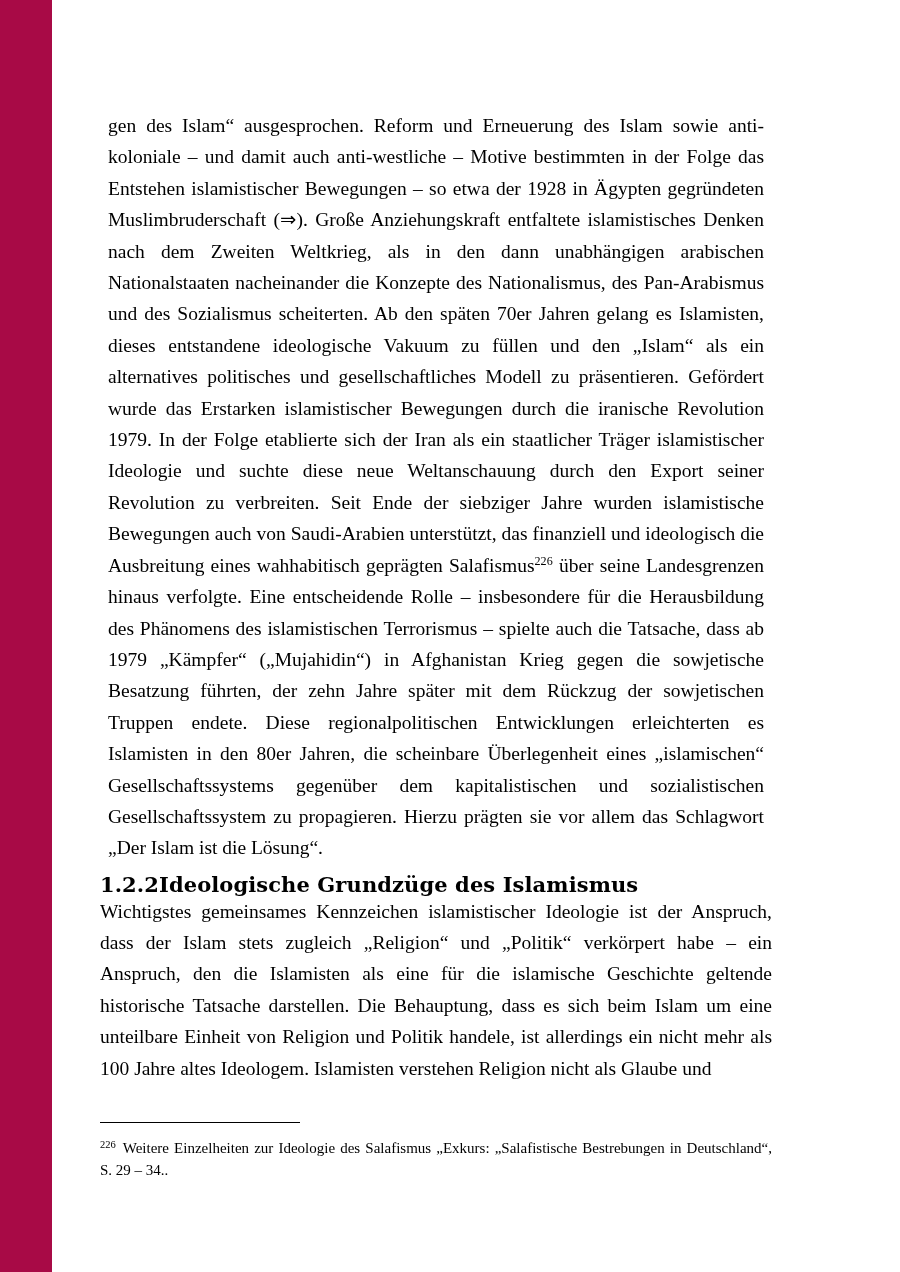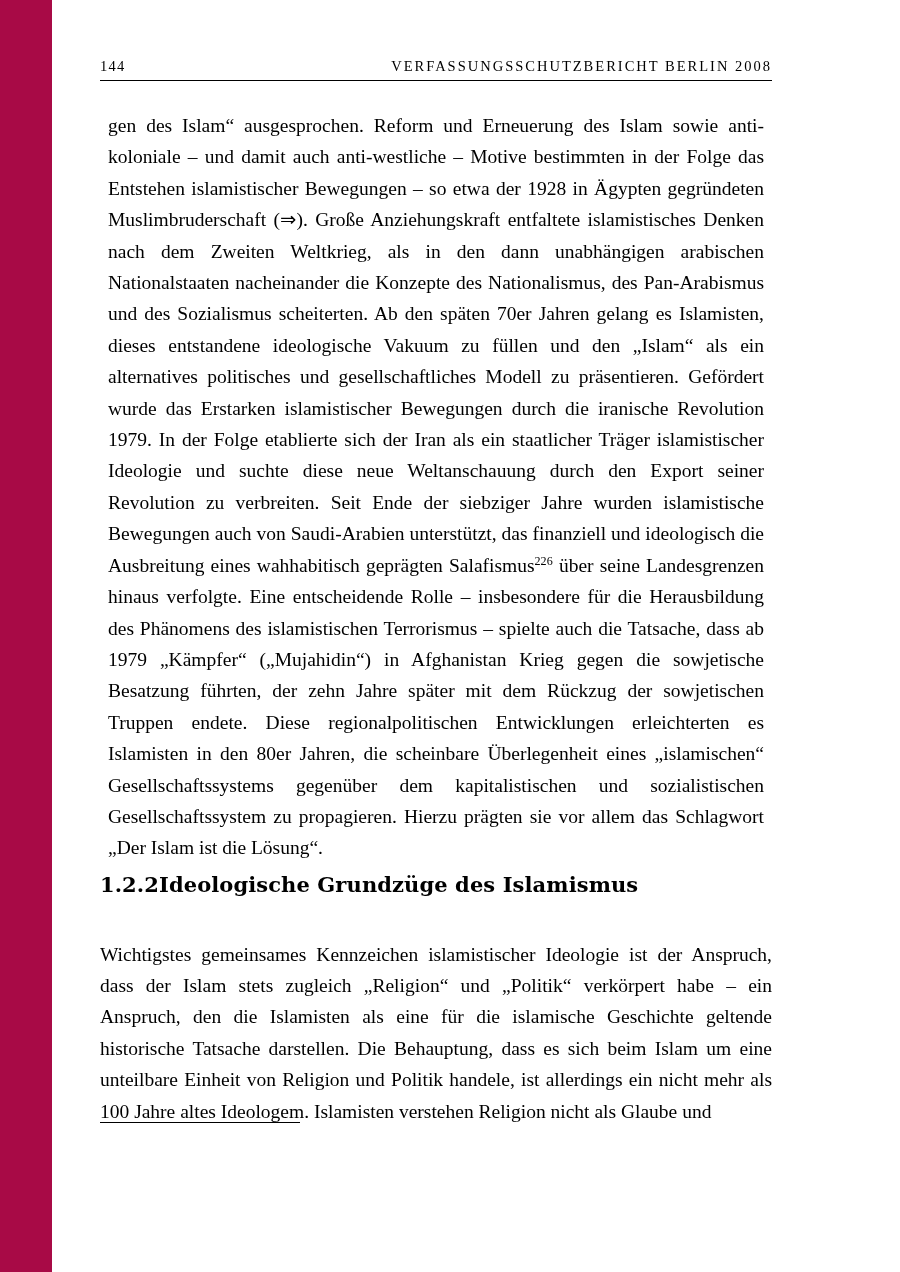--- a/index.html
+++ b/index.html
@@ -81,21 +81,21 @@
     font-size: 21px;
     letter-spacing: 0.1px;
   }
   .section-heading .num {
     display: inline-block;
     min-width: 58px;
   }
   .body-text-2 {
     position: absolute;
     left: 0;
-    top: 919px;
+    top: 876px;
     width: 672px;
     font-size: 19.5px;
     line-height: 31.4px;
     text-align: justify;
   }
   .footnote-area {
     position: absolute;
     left: 0;
     top: 1122px;
     width: 672px;
@@ -124,35 +124,34 @@
 </style>
 </head>
 <body>
 
 <div class="page">
 
   <div class="left-bar"></div>
 
   <div class="content">
 
-    <div class="header">
-      <span class="folio">144</span>
-      <span class="runhead">VERFASSUNGSSCHUTZBERICHT BERLIN 2008</span>
-    </div>
 
     <div class="body-text">
       <p><span>gen des Islam“ ausgesprochen. Reform und Erneuerung des Islam sowie anti-koloniale – und damit auch anti-westliche – Motive bestimmten in der Folge das Entstehen islamistischer Bewegungen – so etwa der 1928 in Ägypten gegründeten Muslimbruderschaft (⇒). Große Anziehungskraft entfaltete islamistisches Denken nach dem Zweiten Weltkrieg, als in den dann unabhängigen arabischen Nationalstaaten nacheinander die Konzepte des Nationalismus, des Pan-Arabismus und des Sozialismus scheiterten. Ab den späten 70er Jahren gelang es Islamisten, dieses entstandene ideologische Vakuum zu füllen und den „Islam“ als ein alternatives politisches und gesellschaftliches Modell zu präsentieren. Gefördert wurde das Erstarken islamistischer Bewegungen durch die iranische Revolution 1979. In der Folge etablierte sich der Iran als ein staatlicher Träger islamistischer Ideologie und suchte diese neue Weltanschauung durch den Export seiner Revolution zu verbreiten. Seit Ende der siebziger Jahre wurden islamistische Bewegungen auch von Saudi-Arabien unterstützt, das finanziell und ideologisch die Ausbreitung eines wahhabitisch geprägten Salafismus</span><sup>226</sup><span> über seine Landesgrenzen hinaus verfolgte. Eine entscheidende Rolle – insbesondere für die Herausbildung des Phänomens des islamistischen Terrorismus – spielte auch die Tatsache, dass ab 1979 „Kämpfer“ („Mujahidin“) in Afghanistan Krieg gegen die sowjetische Besatzung führten, der zehn Jahre später mit dem Rückzug der sowjetischen Truppen endete. Diese regionalpolitischen Entwicklungen erleichterten es Islamisten in den 80er Jahren, die scheinbare Überlegenheit eines „islamischen“ Gesellschaftssystems gegenüber dem kapitalistischen und sozialistischen Gesellschaftssystem zu propagieren. Hierzu prägten sie vor allem das Schlagwort „Der Islam ist die Lösung“.</span></p>
     </div>
 
     <div class="section-heading">
       <span class="num">1.2.2</span><span>Ideologische Grundzüge des Islamismus</span>
     </div>
 
     <div class="body-text-2">
       <p>Wichtigstes gemeinsames Kennzeichen islamistischer Ideologie ist der Anspruch, dass der Islam stets zugleich „Religion“ und „Politik“ verkörpert habe – ein Anspruch, den die Islamisten als eine für die islamische Geschichte geltende historische Tatsache darstellen. Die Behauptung, dass es sich beim Islam um eine unteilbare Einheit von Religion und Politik handele, ist allerdings ein nicht mehr als 100 Jahre altes Ideologem. Islamisten verstehen Religion nicht als Glaube und</p>
     </div>
 
     <div class="footnote-area">
       <div class="footnote-rule"></div>
+      <div class="footnote">
+        <span class="fn-mark">226</span><span class="fn-body">Weitere Einzelheiten zur Ideologie des Salafismus „Exkurs: „Salafistische Bestrebungen in Deutschland“, S. 29 – 34..</span>
+      </div>
     </div>
 
   </div>
 </div>
 
 </body></html>

